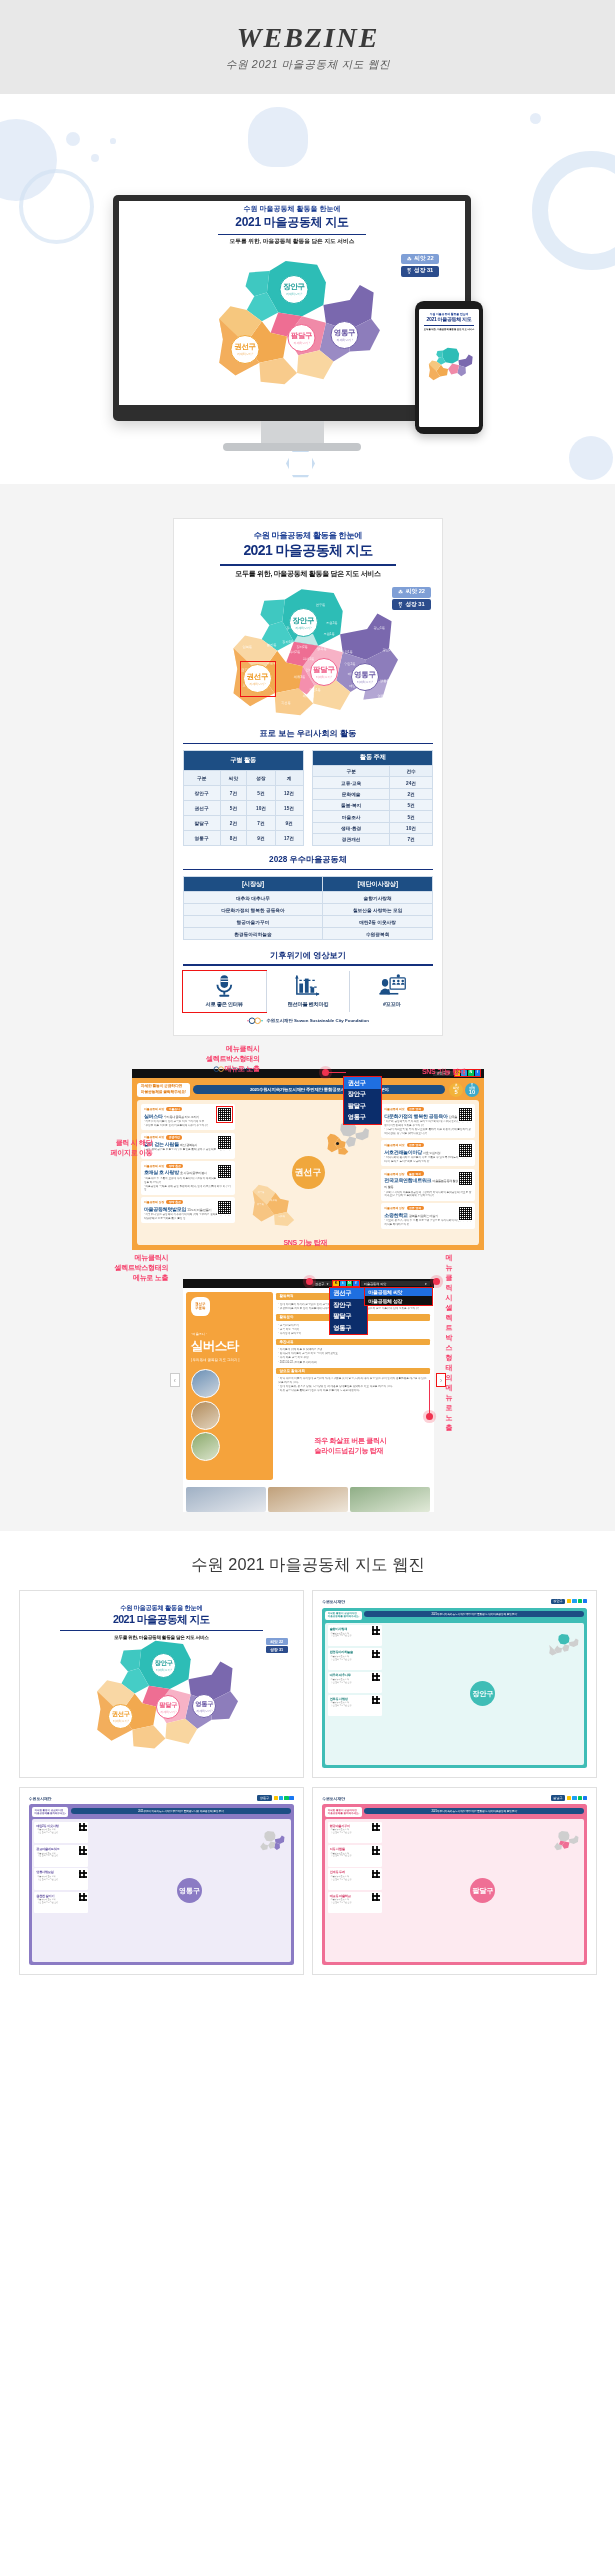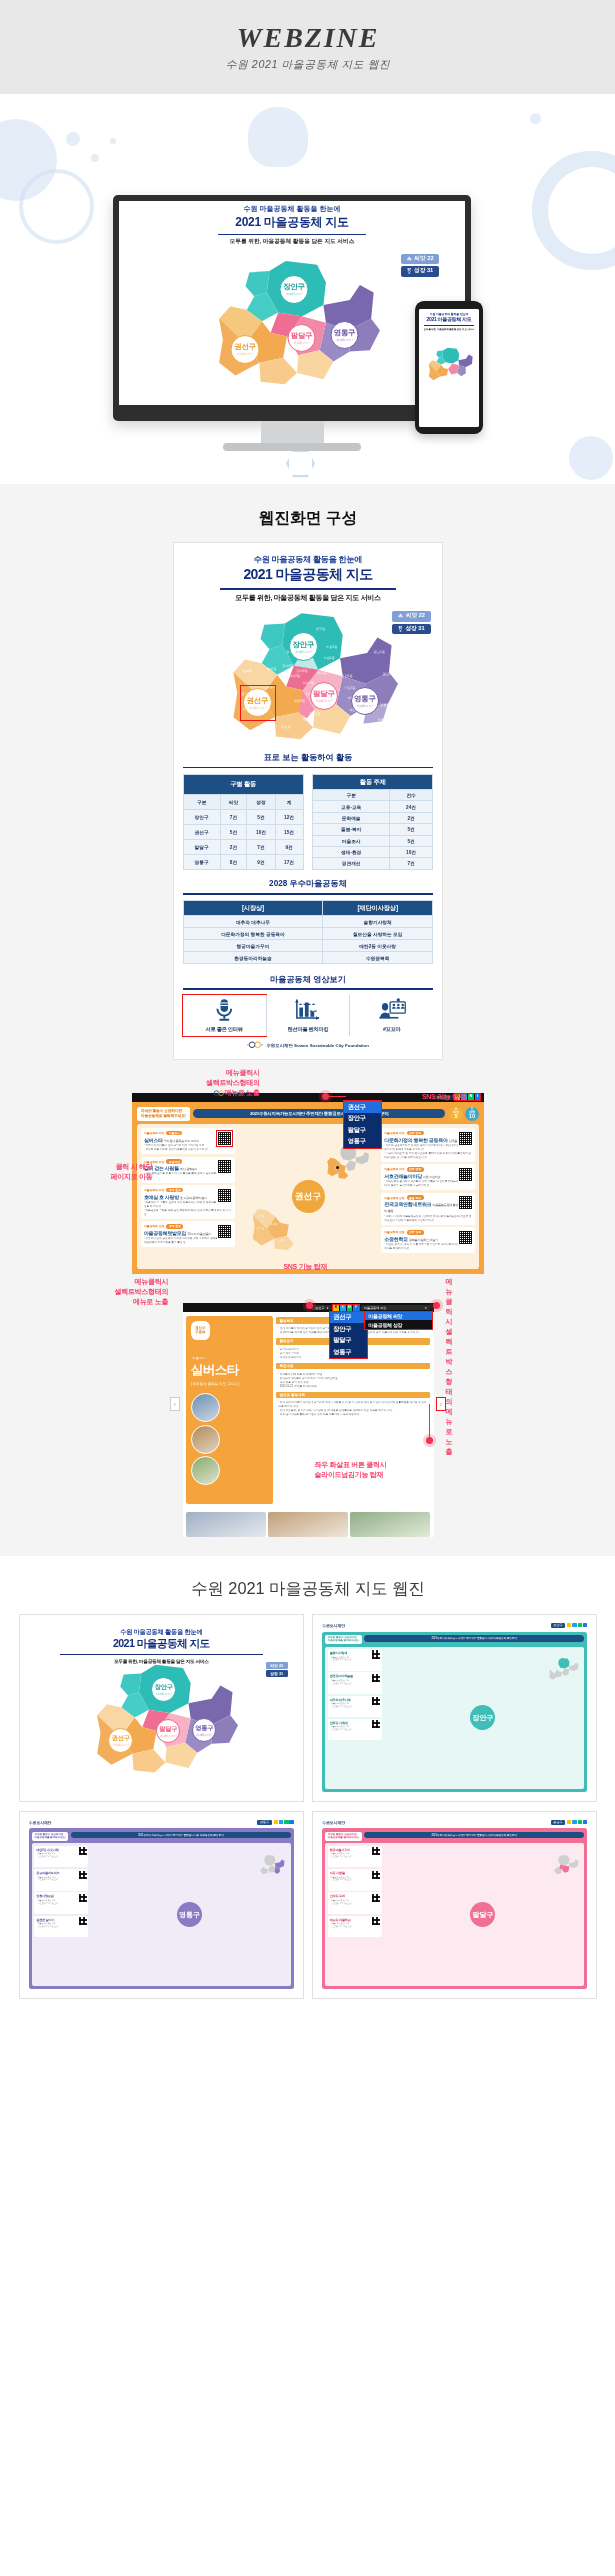--- a/index.html
+++ b/index.html
@@ -328,21 +328,20 @@
             <path d="M88 86 L112 104 L86 140 L50 132 L44 100 L62 80 Z" fill="#f6c77e"></path>
             <path d="M44 100 L50 132 L44 170 L70 190 L108 170 L86 140 Z" fill="#f3ae5c"></path>
           </svg>
         </div>
       </div>
     </div>
   </div>
 
   <div class="band">
     <div class="sec-head">
-      <div class="s2">웹진화면 구성</div>
     </div>
 
     <div class="panel-wrap">
       <div class="panel">
 
         <div class="ttl-kicker">수원 마을공동체 활동을 한눈에</div>
         <div class="ttl-main">2021 마을공동체 지도</div>
         <div class="ttl-rule"></div>
         <div class="ttl-sub">모두를 위한, 마을공동체 활동을 담은 지도 서비스</div>
 
@@ -419,21 +418,21 @@
             <span class="dn">팔달구</span>
             <span class="dd">자세히보기 ›</span>
           </div>
           <div class="dcircle d-yt">
             <span class="dn">영통구</span>
             <span class="dd">자세히보기 ›</span>
           </div>
           <div class="hl-box"></div>
         </div>
 
-        <div class="tbl-title">표로 보는 활동하여 활동</div>
+        <div class="tbl-title">표로 보는 우리사회의 활동</div>
         <div class="tbl-rule"></div>
         <div class="tbls">
           <table>
             <tbody>
                 <tr>
                   <th class="cap" colspan="4">구별 활동</th>
                 </tr>
             <tr>
               <th>구분</th>
               <th>씨앗</th>
@@ -524,21 +523,21 @@
             <td>행궁마을가꾸미</td>
             <td>매탄2동 이웃사랑</td>
           </tr>
           <tr>
             <td>환경동아리하늘숲</td>
             <td>수원광복회</td>
           </tr>
         </tbody>
           </table>
 
-        <div class="vid-title">마을공동체 영상보기</div>
+        <div class="vid-title">기후위기에 영상보기</div>
         <div class="vid-rule"></div>
         <div class="vids">
           <div class="vid sel">
             <svg width="22.6" height="24" viewBox="0 0 36 38">
               <rect x="12" y="2" width="12" height="20" rx="6" fill="#1b4f86"></rect>
               <rect x="12" y="7" width="12" height="1.6" fill="#fff"></rect>
               <rect x="12" y="11" width="12" height="1.6" fill="#fff"></rect>
               <path d="M7 17 a11 11 0 0 0 22 0" stroke="#1b4f86" stroke-width="3" fill="none"></path>
               <rect x="16.5" y="27" width="3" height="6" fill="#1b4f86"></rect>
               <rect x="10" y="33" width="16" height="3" rx="1.5" fill="#1b4f86"></rect>

